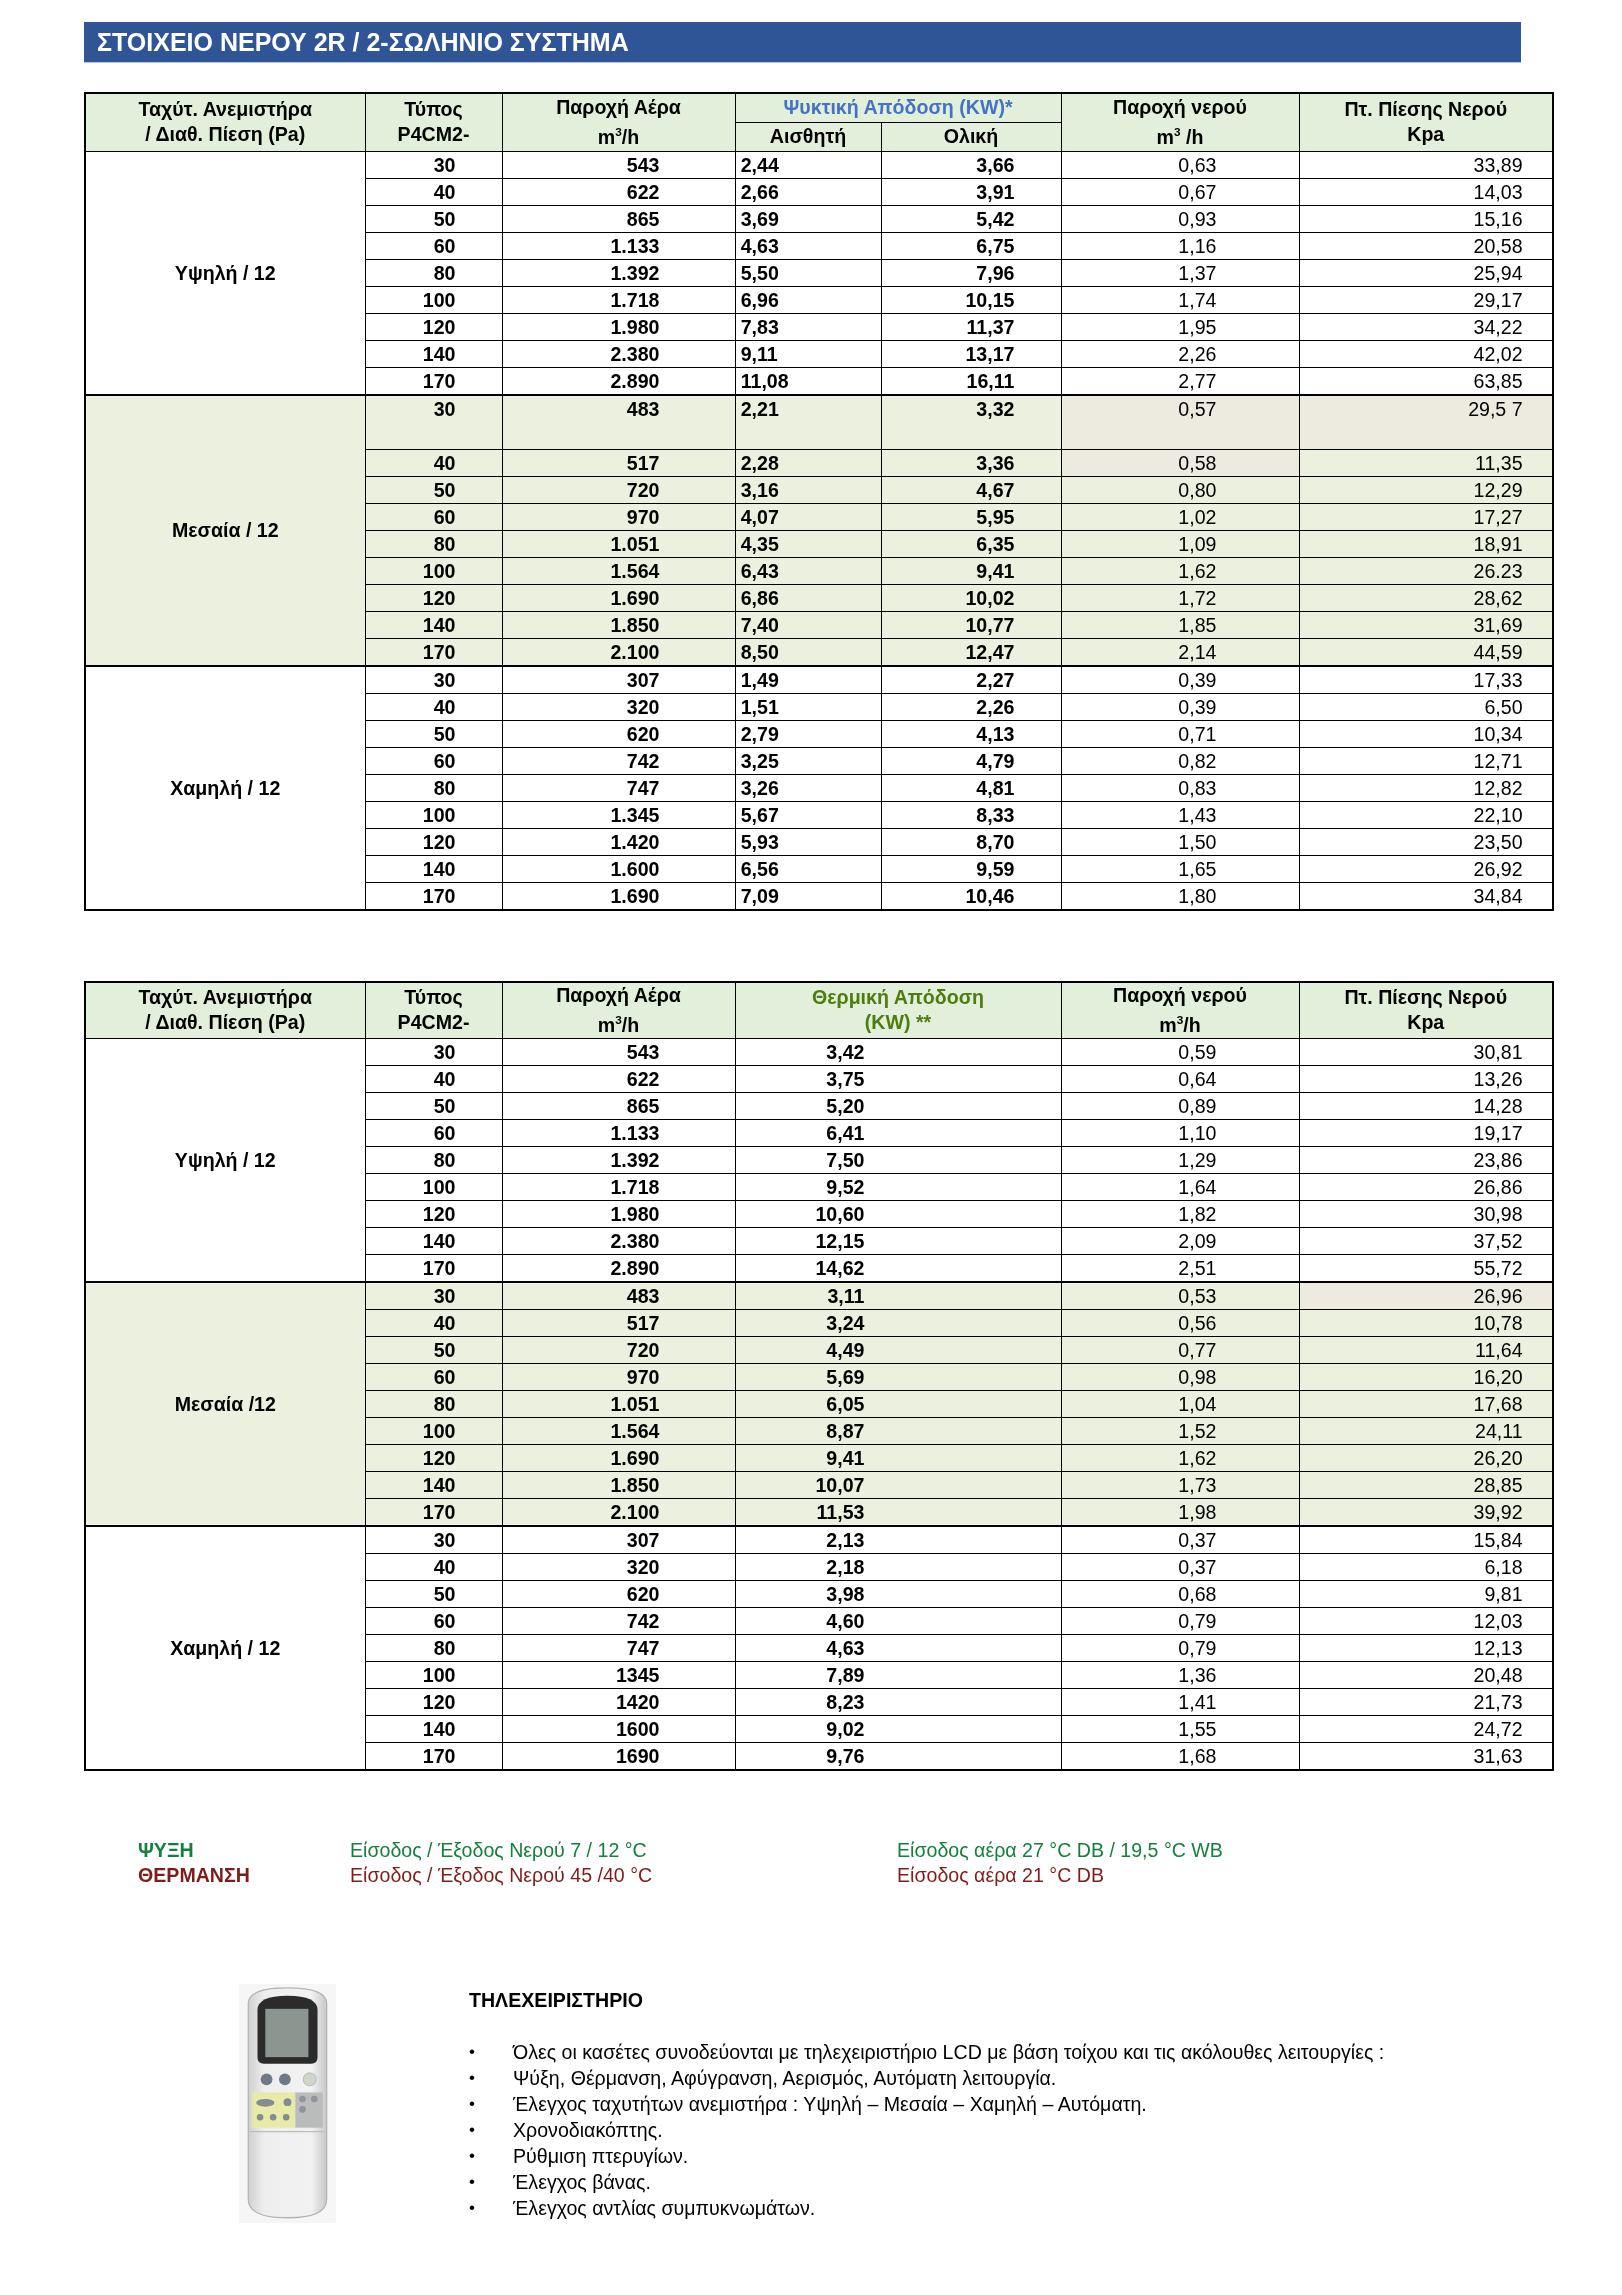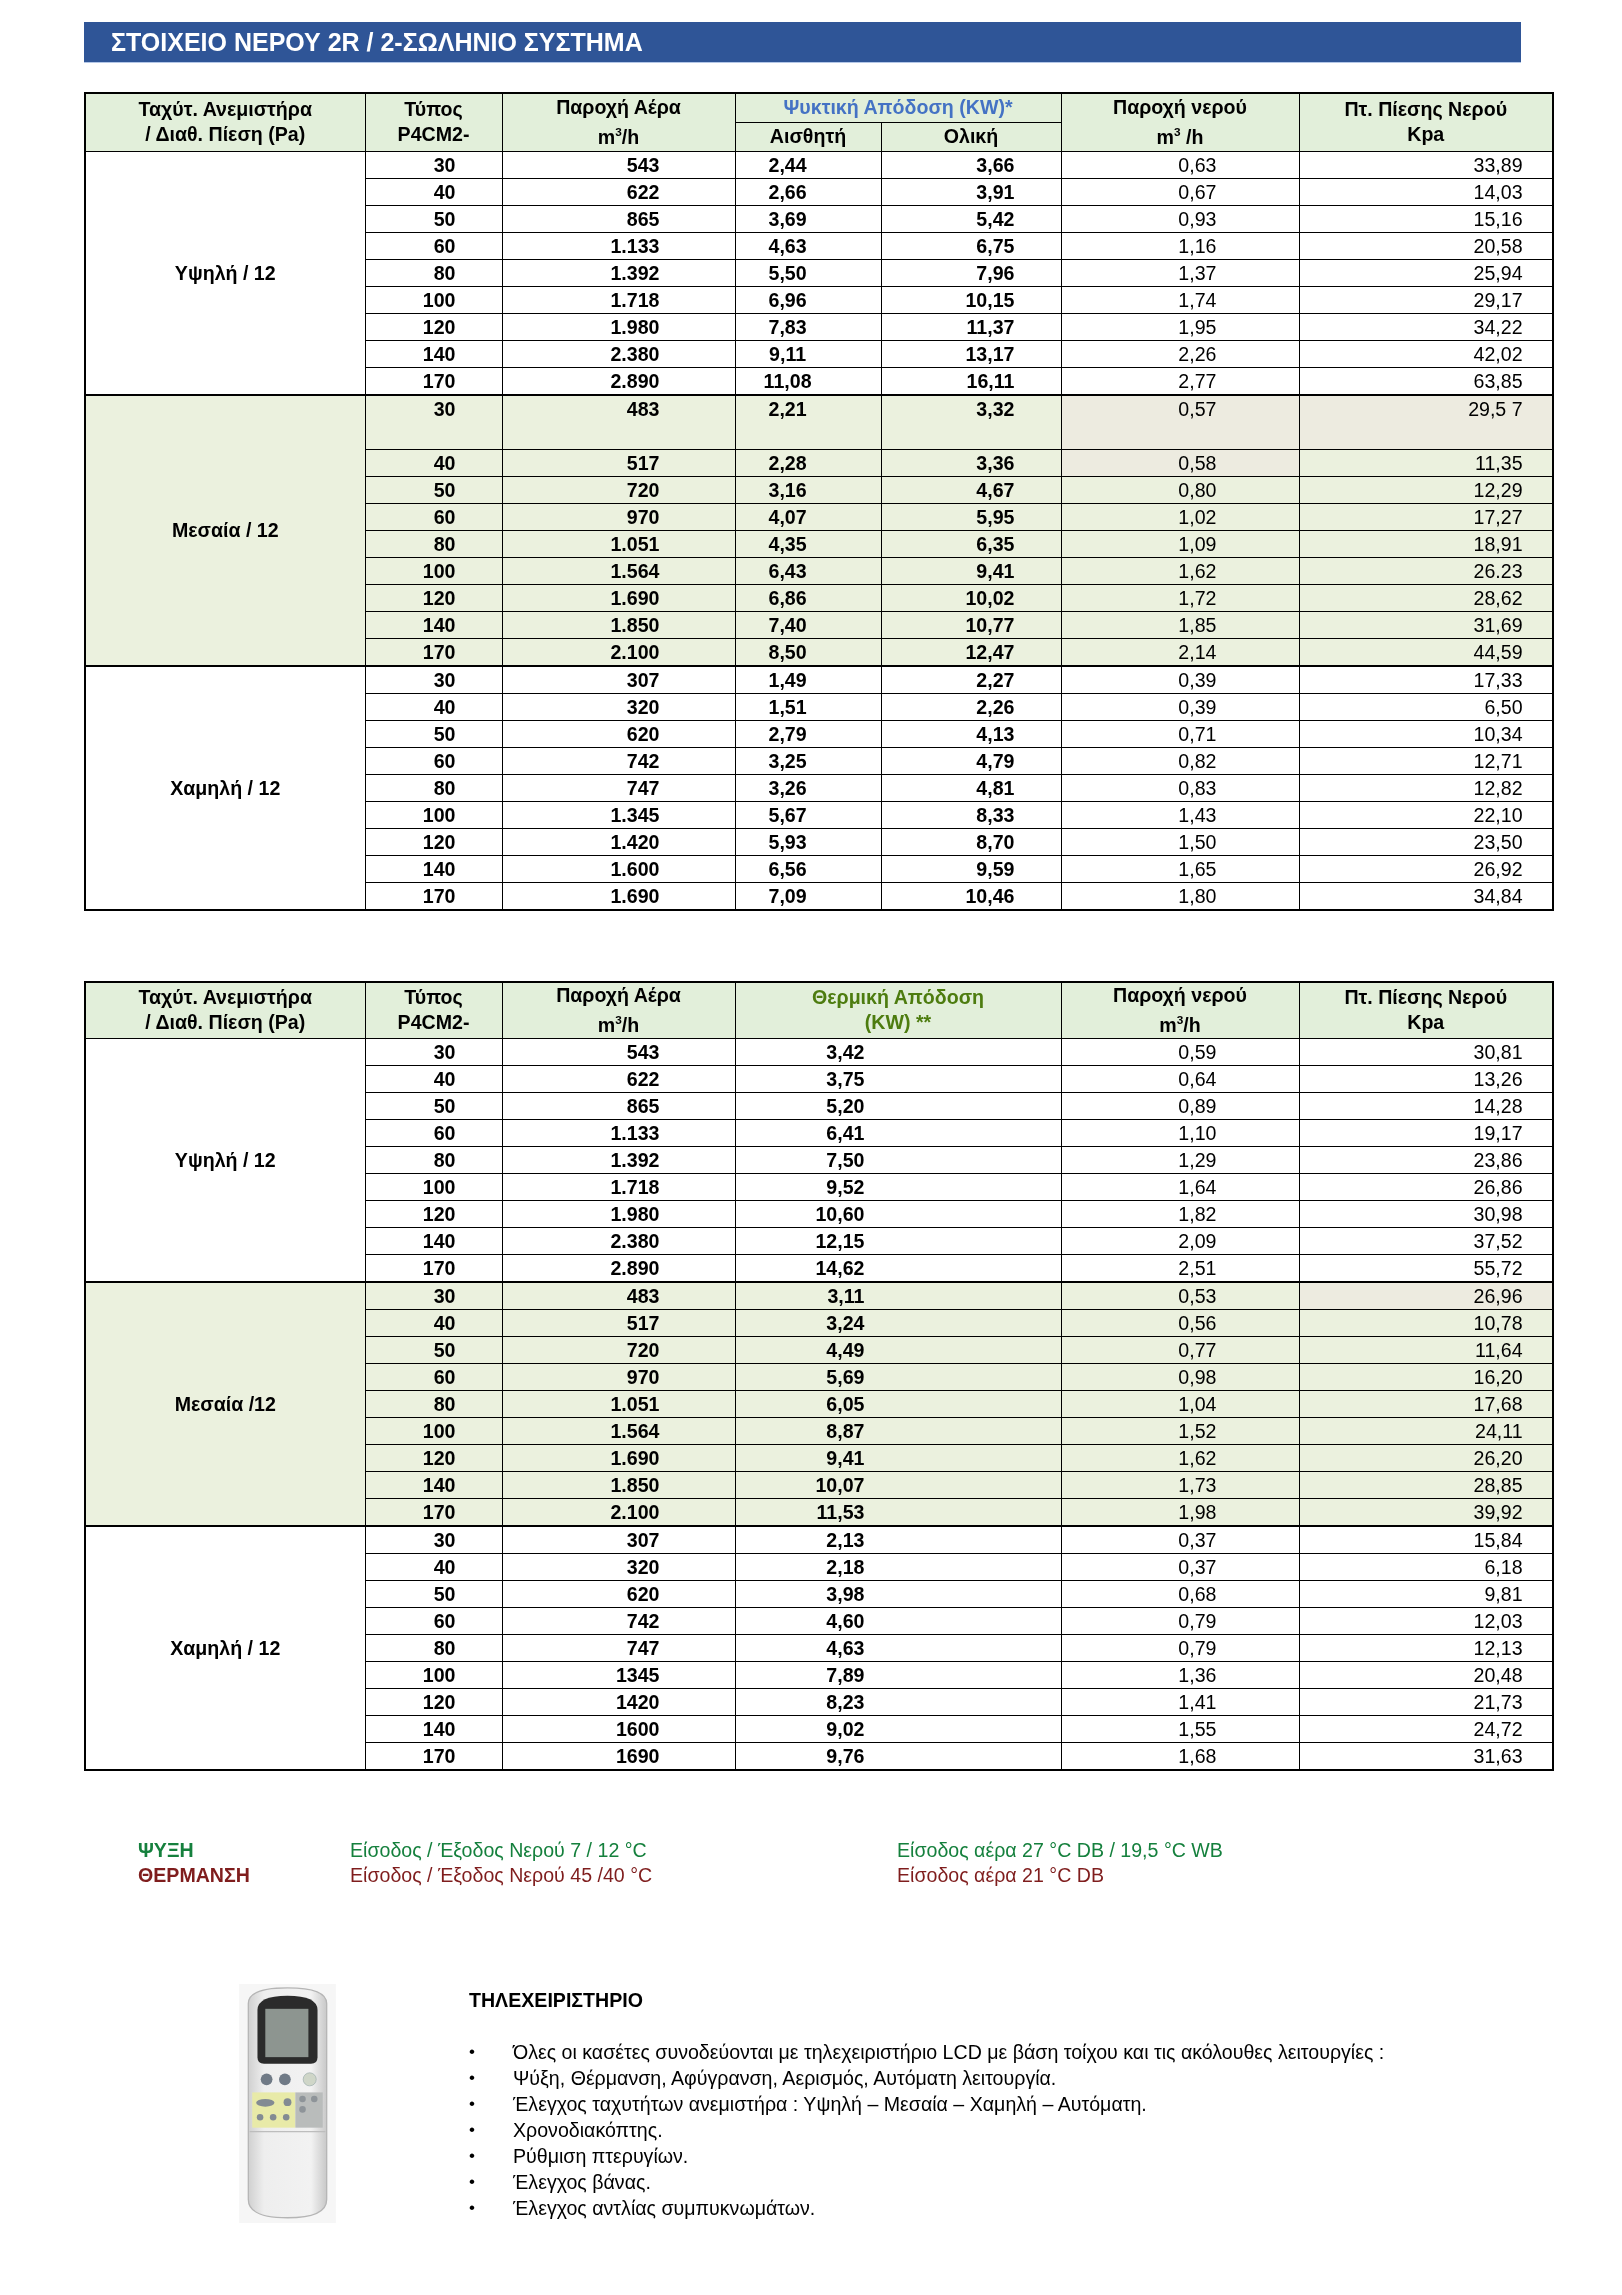--- a/index.html
+++ b/index.html
@@ -1,34 +1,34 @@
 <!DOCTYPE html>
 <html style="font-size:10.5px"><head>
 <meta charset="utf-8">
 <style>
   html, body { margin:0; padding:0; background:#ffffff; }
   body { width:1623px; height:2295px; position:relative; overflow:hidden;
          font-family:"Liberation Sans", sans-serif; color:#000; }
   .title-bar { position:absolute; left:84px; top:22px; width:1437px; height:41px;
                background:#2f5597; color:#fff; font-weight:bold; font-size:25px;
-               line-height:41px; padding-left:27px; box-sizing:border-box;
+               line-height:41px; padding-left:13px; box-sizing:border-box;
                border-bottom:1.3px solid #b4c7e7; }
   table.spec { position:absolute; left:84px; border-collapse:collapse; table-layout:fixed;
                font-size:19.6px; }
   table.spec td, table.spec th { border:1.3px solid #000; padding:0 5.2px; height:26px;
                line-height:26px; box-sizing:border-box; white-space:nowrap; overflow:hidden; }
   table.spec th { background:#e2efda; font-weight:bold; text-align:center; line-height:25px; }
   table.spec thead th { height:29px; }
   .outer { border:2px solid #000 !important; }
   th.blue { color:#4472c4; }
   th.red { color:#4d7c0f; }
   td.group { text-align:center; font-weight:bold; vertical-align:middle; }
   td.model { text-align:right; font-weight:bold; padding-right:46px !important; }
   td.air { text-align:right; font-weight:bold; padding-right:75px !important; }
-  td.sens { text-align:center; font-weight:bold; padding-right:46px !important; }
+  td.sens { text-align:left; font-weight:bold; padding-right:46px !important; }
   td.total { text-align:right; font-weight:bold; padding-right:46px !important; }
   td.heat { text-align:right; font-weight:bold; padding-right:196px !important; }
   td.water { text-align:right; padding-right:82px !important; }
   td.press { text-align:right; padding-right:29.4px !important; }
   tr.mid td { background:#ebf1de; }
   td.beige { background:#edebe0 !important; }
   td.tall { height:55px !important; vertical-align:top; }
   td.wrap { white-space:normal; line-height:27.5px; }
   .legend { position:absolute; font-size:19.6px; }
   .legend .lbl { position:absolute; font-weight:bold; white-space:nowrap; }

